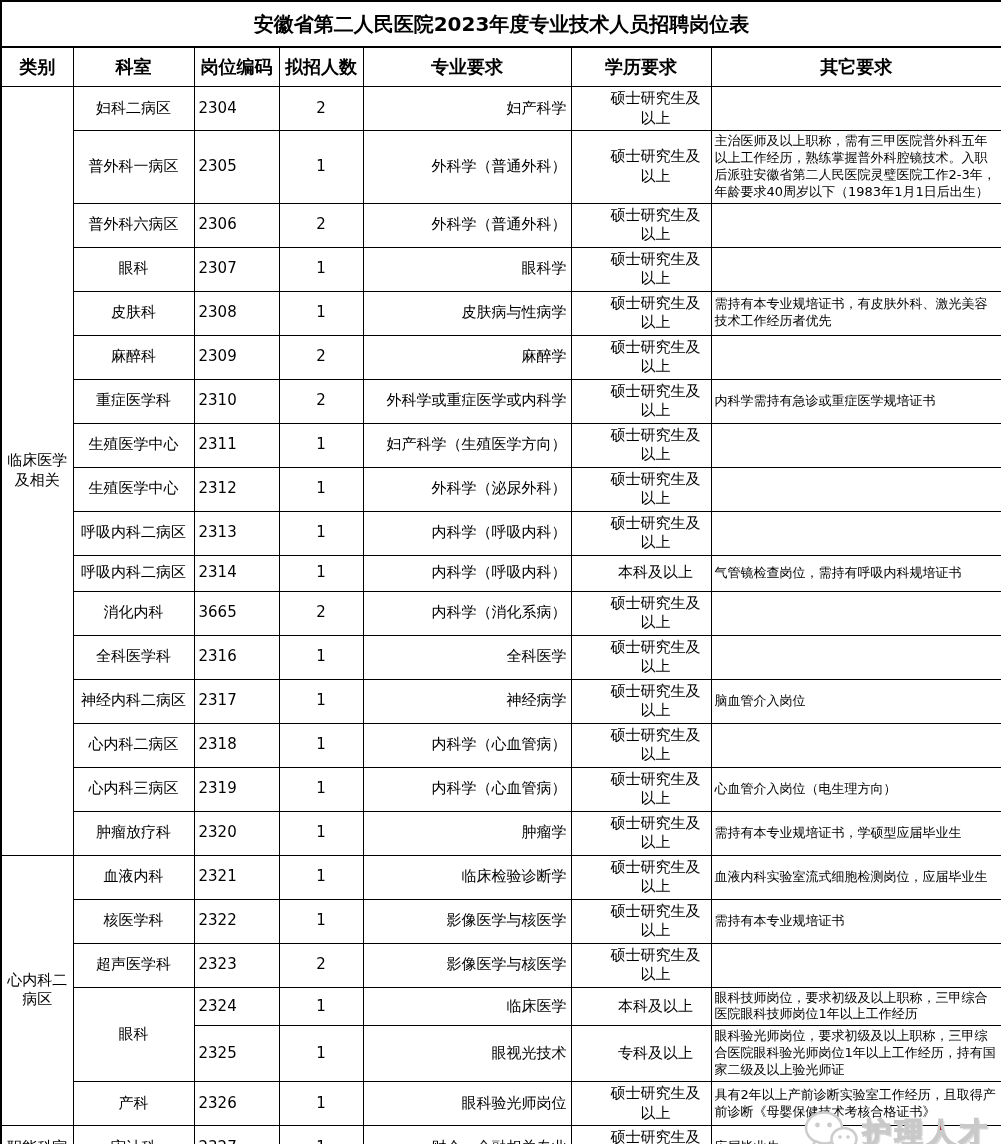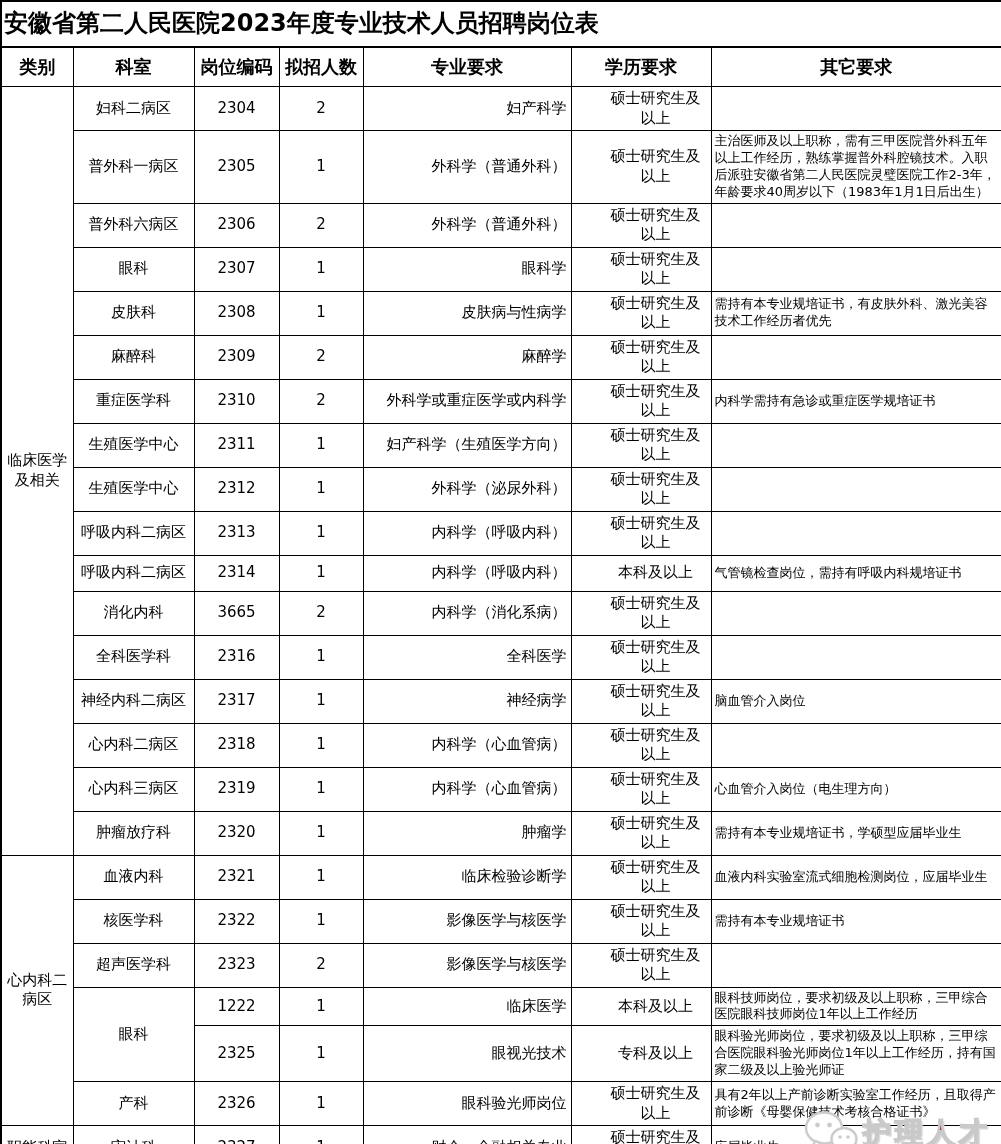--- a/index.html
+++ b/index.html
@@ -19,37 +19,37 @@
   th, td {
     border: 1px solid #000;
     padding: 2px 4px;
     line-height: 1.3;
     vertical-align: middle;
     word-break: break-all;
   }
   tr.title-row th {
     border: 2px solid #000;
     height: 40px;
-    font-size: 24px;
+    font-size: 20px;
     font-weight: bold;
-    text-align: left;
+    text-align: center;
     padding: 2px;
   }
   tr.header-row th {
     height: 34px;
     font-size: 18px;
     font-weight: bold;
     text-align: center;
     background: #fff;
   }
   tbody tr { height: 36px; }
   tbody td { font-size: 15px; }
   td.cat   { text-align: center; }
   td.dept  { text-align: center; }
-  td.code  { text-align: center; }
+  td.code  { text-align: left; }
   td.count { text-align: center; }
   td.major { text-align: right; }
   td.degree{ text-align: center; padding-left: 33px; }
   td.other { text-align: left; font-size: 13px; padding: 2px 3px; }
   .watermark {
     position: absolute;
     right: 10px;
     bottom: 14px;
     display: flex;
     align-items: center;
@@ -254,21 +254,21 @@
         <tr>
           <td class="dept">超声医学科</td>
           <td class="code">2323</td>
           <td class="count">2</td>
           <td class="major">影像医学与核医学</td>
           <td class="degree">硕士研究生及以上</td>
           <td class="other"></td>
         </tr>
         <tr>
           <td class="dept" rowspan="2">眼科</td>
-          <td class="code">1222</td>
+          <td class="code">2324</td>
           <td class="count">1</td>
           <td class="major">临床医学</td>
           <td class="degree">本科及以上</td>
           <td class="other">眼科技师岗位，要求初级及以上职称，三甲综合医院眼科技师岗位1年以上工作经历</td>
         </tr>
         <tr>
           <td class="code">2325</td>
           <td class="count">1</td>
           <td class="major">眼视光技术</td>
           <td class="degree">专科及以上</td>

